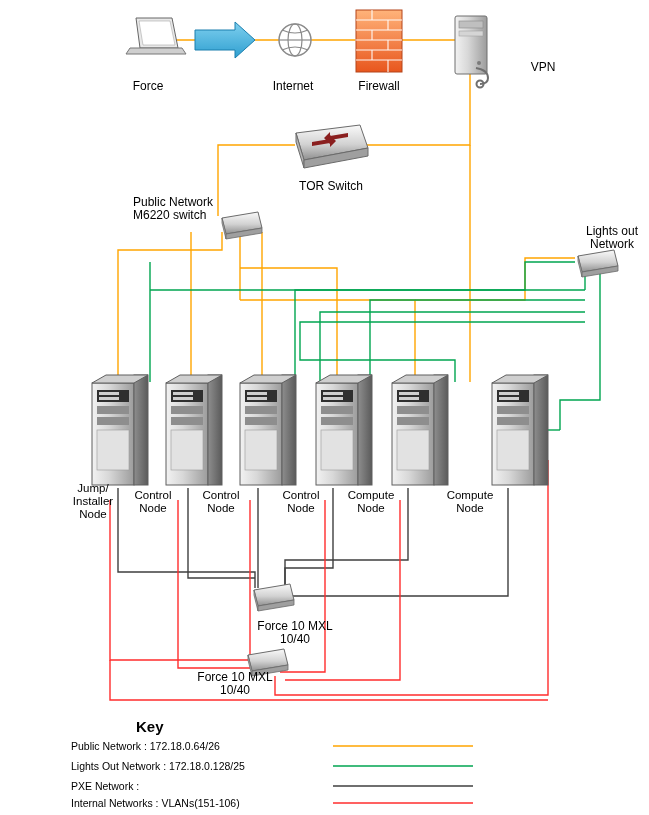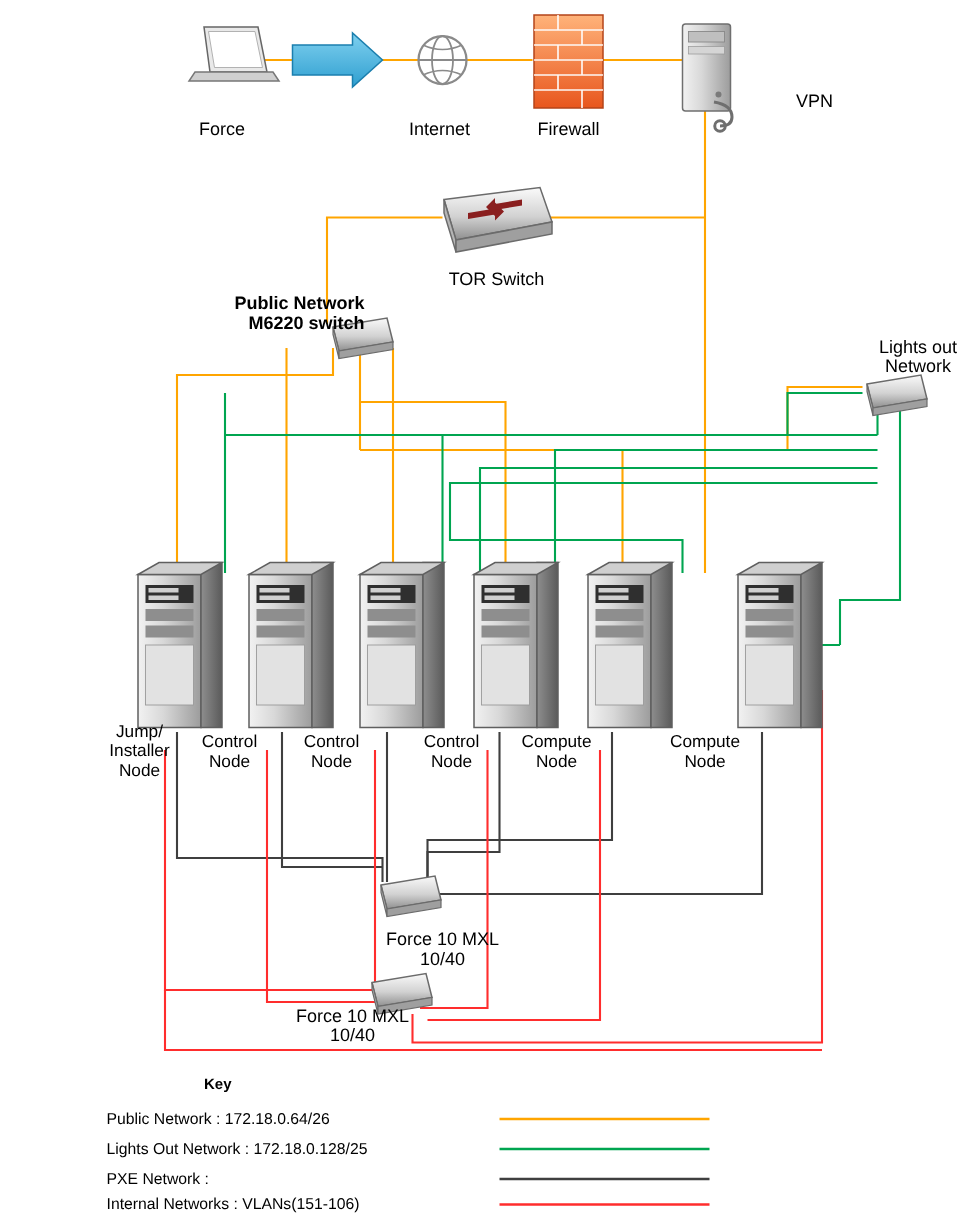--- a/index.html
+++ b/index.html
@@ -1,20 +1,20 @@
 <!DOCTYPE html>
 <html><head>
 <meta charset="utf-8">
 <style>
   html,body{margin:0;padding:0;background:#ffffff;}
   body{width:649px;height:815px;position:relative;font-family:"Liberation Sans",sans-serif;color:#000;overflow:hidden;}
   #canvas{position:absolute;left:0;top:0;width:649px;height:815px;}
   .lbl{position:absolute;font-size:12px;color:#000;line-height:13px;text-align:center;white-space:pre-line;}
-  .lbl.left{text-align:right;font-weight:bold;}
-  .key-title{position:absolute;font-size:10px;font-weight:bold;left:136px;top:718px;}
+  .lbl.left{text-align:left;}
+  .key-title{position:absolute;font-size:15px;font-weight:bold;left:136px;top:718px;}
   .key-item{position:absolute;font-size:10.5px;left:54px;padding-left:17px;}
   .node-label{position:absolute;font-size:11.5px;text-align:center;line-height:13px;white-space:pre-line;}
   svg{position:absolute;left:0;top:0;}
 </style>
 </head>
 <body>
 
 <svg id="canvas" width="649" height="815" viewBox="0 0 649 815">
   <defs>
     <linearGradient id="gServer" x1="0" y1="0" x2="1" y2="0">

